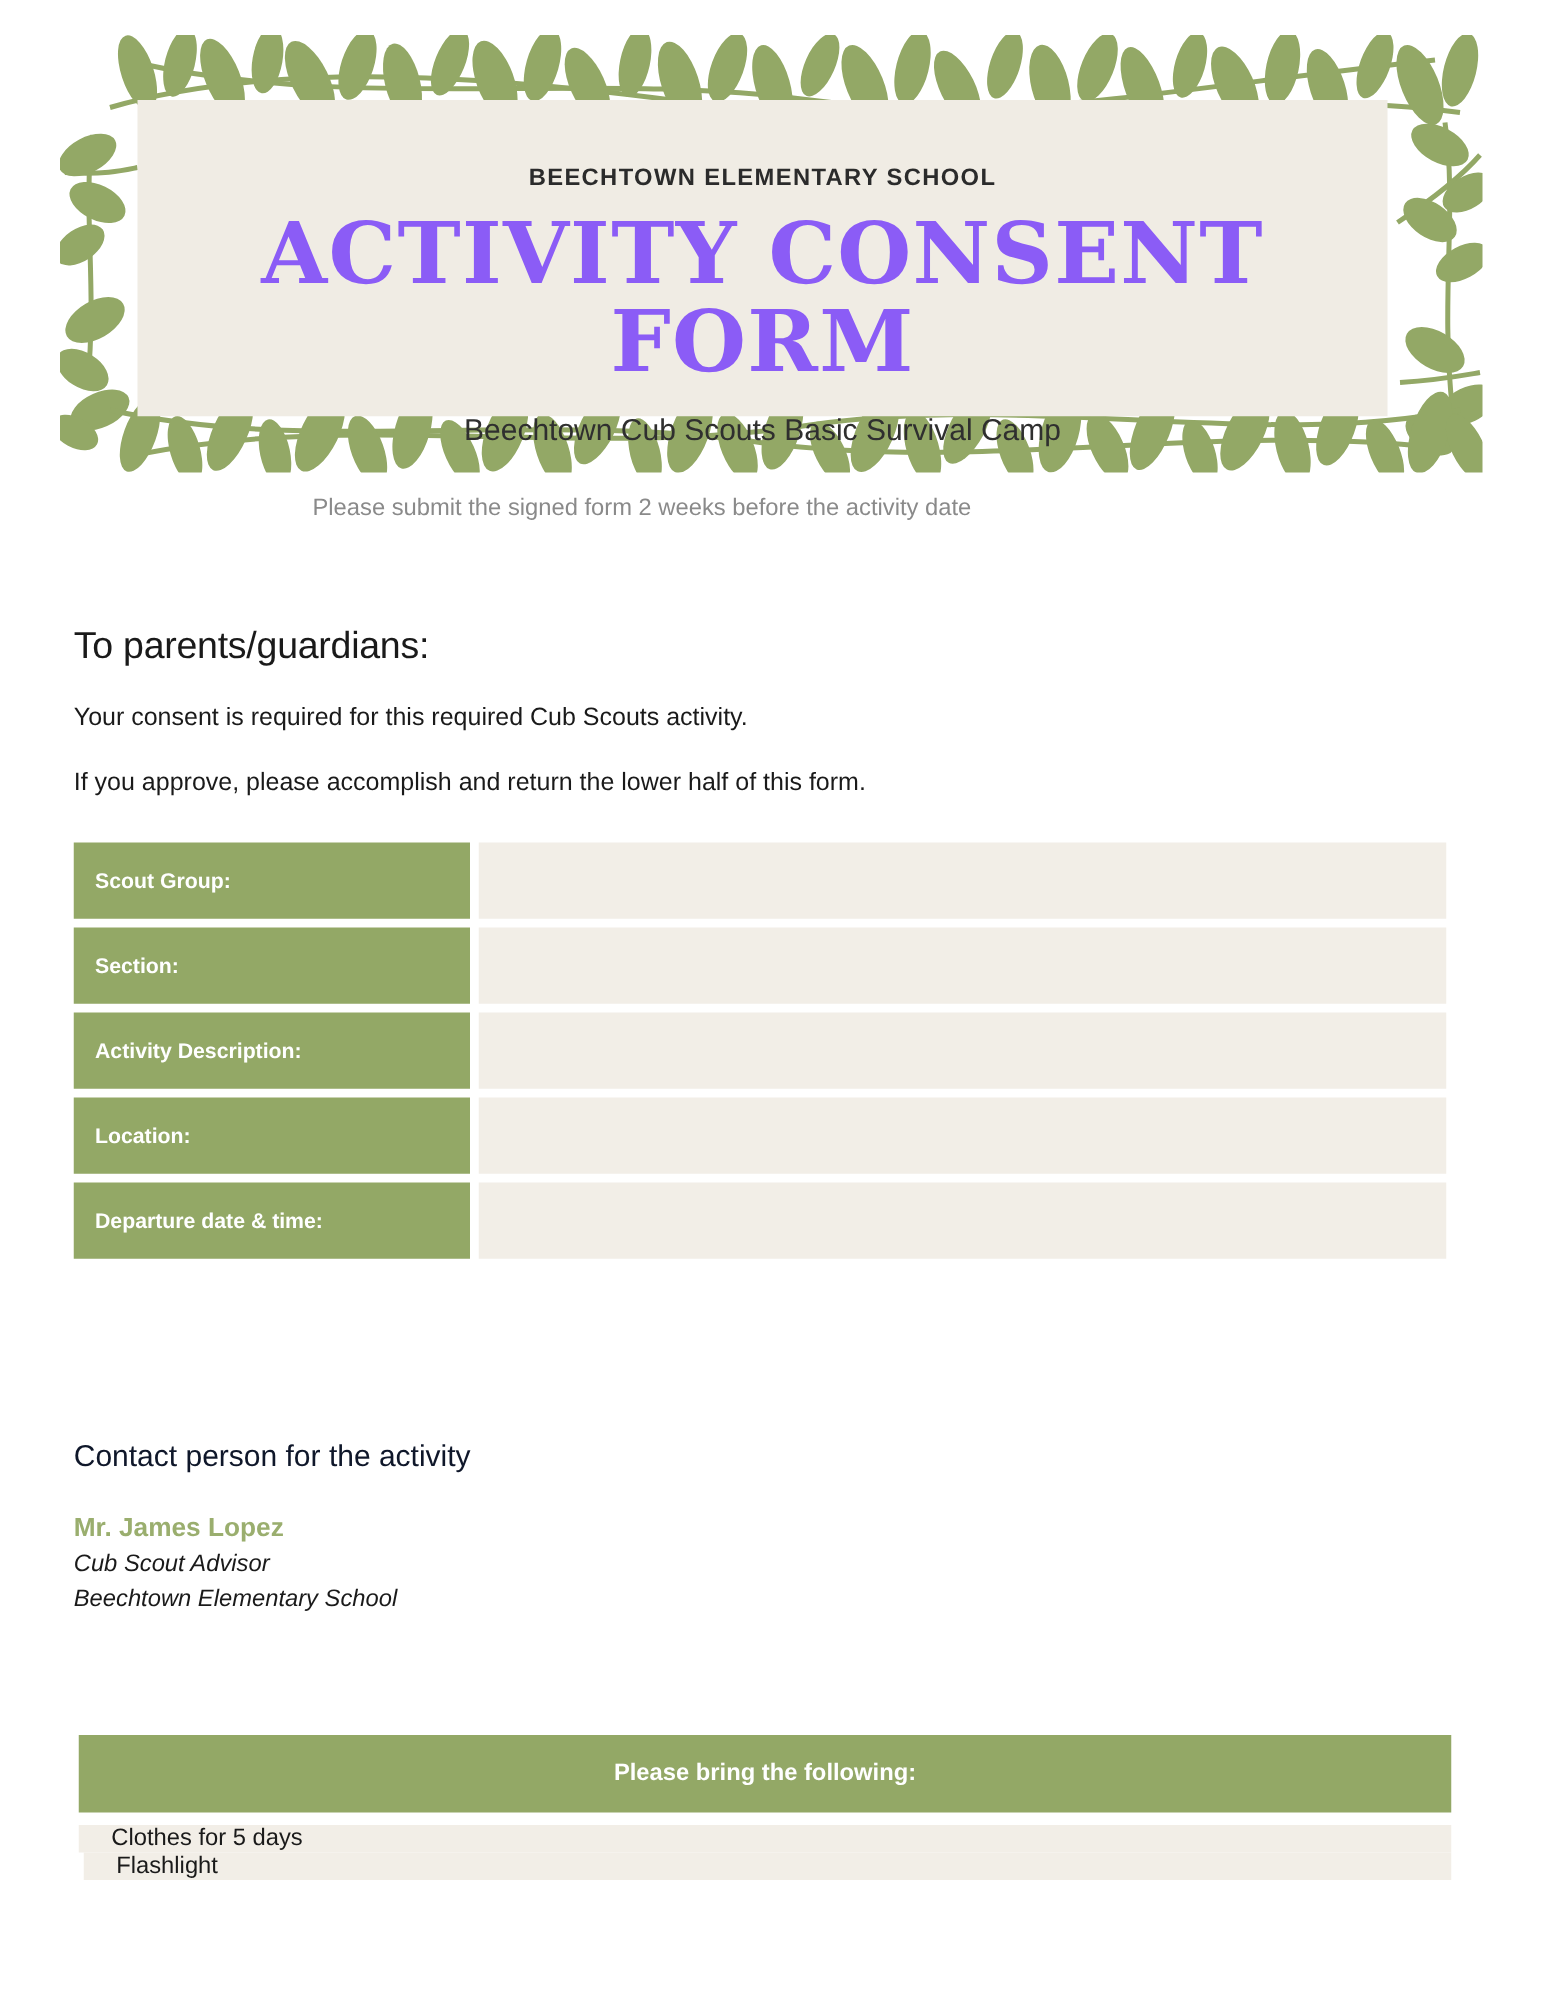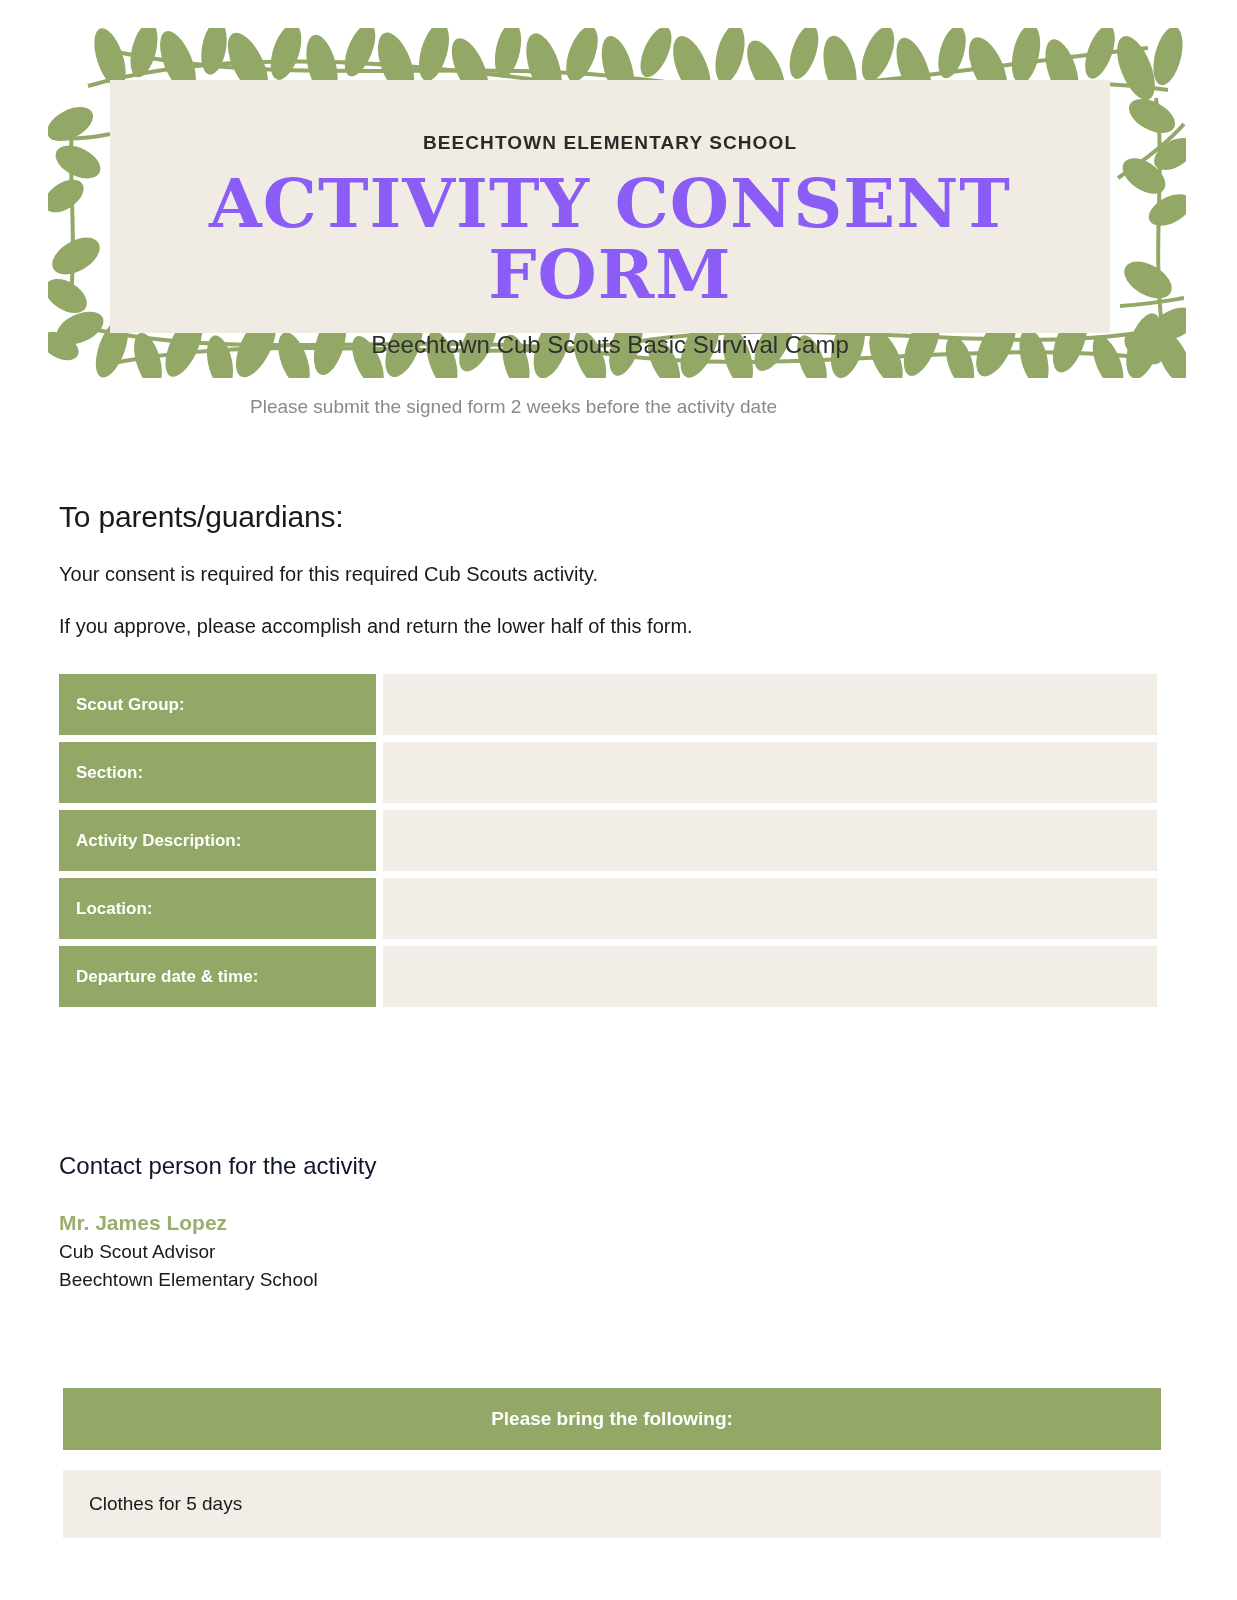--- a/index.html
+++ b/index.html
@@ -162,20 +162,21 @@
     font-size: 21px;
     font-weight: bold;
     color: #9aae6e;
     margin-top: 31px;
   }
 
   .contact-line {
     font-size: 19px;
     color: #1a1a1a;
     margin-top: 6px;
+    font-style: italic;
   }
 
   
   .bring-block {
     position: absolute;
     left: 63px;
     top: 1388px;
     width: 1098px;
   }
 
@@ -185,21 +186,22 @@
     color: #ffffff;
     font-size: 19px;
     font-weight: bold;
     display: flex;
     align-items: center;
     justify-content: center;
   }
 
   .bring-grid {
     display: flex;
-    margin-top: 20px;
+    margin-top: 10px;
+    flex-direction: column;
   }
 
   .bring-cell {
     height: 68px;
     background: #f2eee7;
     display: flex;
     align-items: center;
     padding-left: 26px;
     font-size: 19px;
     color: #1a1a1a;
@@ -365,16 +367,17 @@
     <div class="contact-heading">Contact person for the activity</div>
     <div class="contact-name">Mr. James Lopez</div>
     <div class="contact-line">Cub Scout Advisor</div>
     <div class="contact-line">Beechtown Elementary School</div>
   </div>
 
   <div class="bring-block">
     <div class="bring-header">Please bring the following:</div>
     <div class="bring-grid">
       <div class="bring-cell">Clothes for 5 days</div>
+      <div class="bring-cell">Flashlight</div>
     </div>
   </div>
 
 </div>
 
 </body></html>

